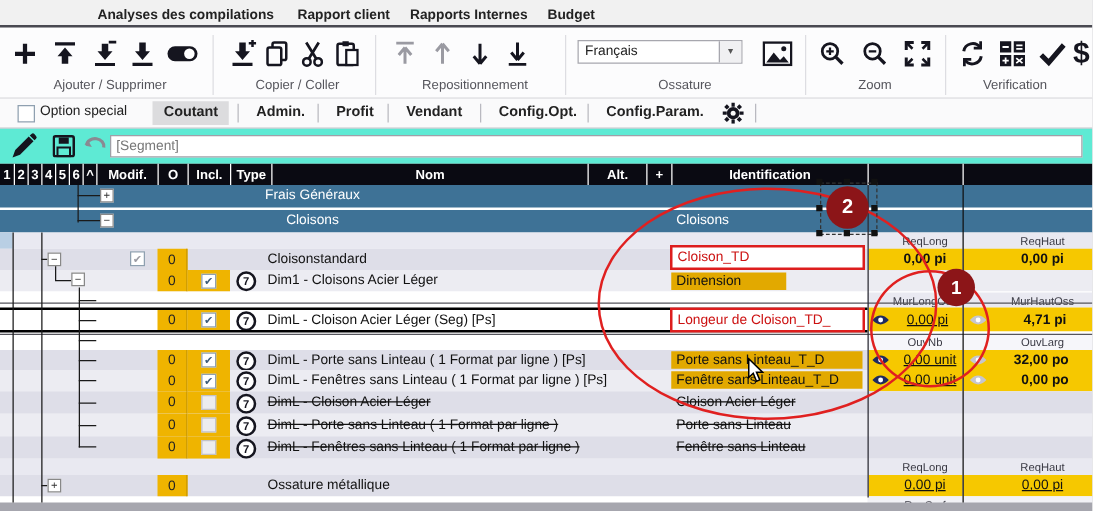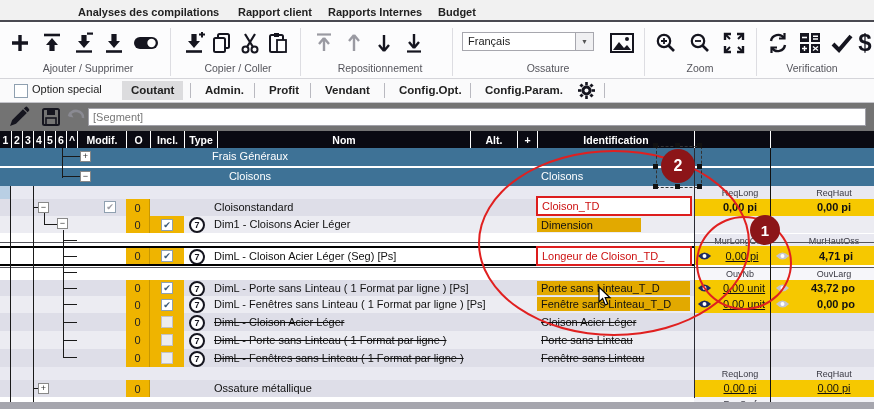--- a/index.html
+++ b/index.html
@@ -17,21 +17,21 @@
   .tlabel{position:absolute;top:38px;font-size:10.5px;color:#55555c;transform:translateX(-50%);white-space:nowrap;}
   .combo{position:absolute;top:8px;height:19px;background:#fff;border:1px solid #a7a7ae;box-sizing:border-box;font-size:11px;color:#222;}
   .combo .cv{position:absolute;left:5px;top:2px;}
   .combo .cbtn{position:absolute;right:0;top:0;width:17px;height:17px;background:#f0f0f2;border-left:1px solid #a7a7ae;font-size:7px;color:#555;display:flex;align-items:center;justify-content:center;}
   
   .filterrow{position:absolute;left:0;top:79px;width:874px;height:24px;background:#fafafb;border-bottom:1px solid #c4c4ca;box-sizing:border-box;}
   .ftab{position:absolute;top:2px;height:19px;line-height:19px;font-size:11.5px;font-weight:bold;color:#222;padding:0 9px;}
   .ftab.active{background:#dcdcde;}
   .fsep{position:absolute;top:4px;width:1px;height:15px;background:#b9b9c0;}
   
-  .editrow{position:absolute;left:0;top:103px;width:874px;height:28px;background:#737373;}
+  .editrow{position:absolute;left:0;top:103px;width:874px;height:28px;background:#5eead4;}
   .seginput{position:absolute;left:88px;top:5px;width:778px;height:18px;background:#fff;border:1px solid #a0a0a8;box-sizing:border-box;font-size:11px;color:#777;line-height:16px;padding-left:4px;}
   
   .ghead{position:absolute;left:0;top:131px;width:874px;height:17px;background:#0a0a12;}
   .hc{position:absolute;top:131px;height:17px;box-sizing:border-box;border-left:1px solid #fff;color:#fff;
       font-size:10.5px;font-weight:bold;display:flex;align-items:center;justify-content:center;}
   
   .row{position:absolute;left:0;width:874px;}
   .teal{background:#3e7296;}
   .tealtxt{position:absolute;transform:translateX(-50%);color:#fff;font-size:11px;top:2px;white-space:nowrap;}
   .name{position:absolute;left:214px;top:2px;font-size:11px;color:#111;white-space:nowrap;}
@@ -335,21 +335,21 @@
   <div class="pv" style="left:834px;top:201px;">0,00  pi</div>
 
   <div class="row" style="top:216px;height:17px;background:#ececf2;">
     <div class="ocell">0</div>
     <div class="icell">
         <div class="cb">✔</div>
       </div>
     <div class="t7">7</div>
     <div class="name">Dim1 - Cloisons Acier Léger</div>
   </div>
-  <div class="ident ident-yel" style="left:537px;top:218px;width:104px;height:14px;">Dimension</div>
+  <div class="ident ident-yel" style="left:537px;top:218px;width:92px;height:14px;">Dimension</div>
 
   <div class="abs" style="left:694px;top:234px;width:180px;height:12px;background:#e9e9f1;"></div>
   <div class="minilbl" style="left:740px;top:236px;">MurLongOss</div>
   <div class="minilbl" style="left:834px;top:236px;">MurHautOss</div>
   <div class="thinline" style="top:242px;"></div>
 
   <div class="abs" style="left:0;top:246px;width:694px;height:2px;background:#000;"></div>
   <div class="row" style="top:248px;height:16px;background:#fff;">
     <div class="ocell">0</div>
     <div class="icell">
@@ -391,21 +391,21 @@
   <div class="ycell" style="left:771px;top:280px;width:103px;height:16px;"></div>
   <svg class="eye" style="left:697px;top:283px;" viewBox="0 0 16 10">
       <path d="M1 5Q8 -2.5 15 5Q8 12.5 1 5Z" fill="#1e2a60"></path>
       <circle cx="8" cy="5" r="2.1" fill="#fff"></circle>
     </svg>
   <div class="pv link" style="left:744px;top:282px;">0,00 unit</div>
   <svg class="eye" style="left:775px;top:283px;" viewBox="0 0 16 10">
       <path d="M1 5Q8 -2.5 15 5Q8 12.5 1 5Z" fill="#c6c6ce"></path>
       <circle cx="8" cy="5" r="2.1" fill="#fff"></circle>
     </svg>
-  <div class="pv" style="left:833px;top:282px;">43,72  po</div>
+  <div class="pv" style="left:833px;top:282px;">32,00  po</div>
 
   <div class="row" style="top:296px;height:17px;background:#ececf2;">
     <div class="ocell">0</div>
     <div class="icell">
         <div class="cb">✔</div>
       </div>
     <div class="t7">7</div>
     <div class="name">DimL - Fenêtres sans Linteau ( 1 Format par ligne ) [Ps]</div>
   </div>
   <div class="ident ident-yel" style="left:537px;top:297px;width:153px;height:14px;">Fenêtre sans Linteau_T_D</div>

